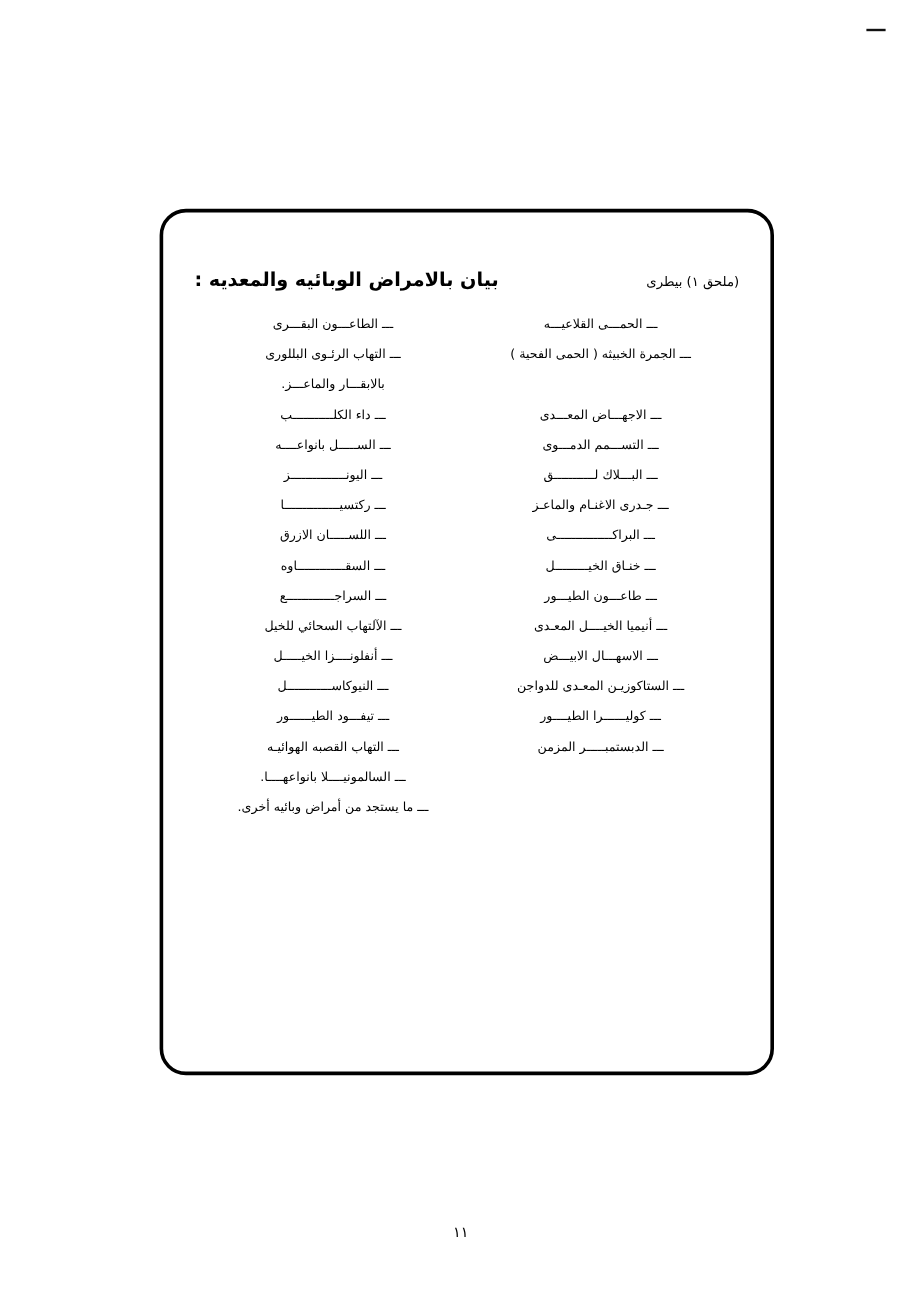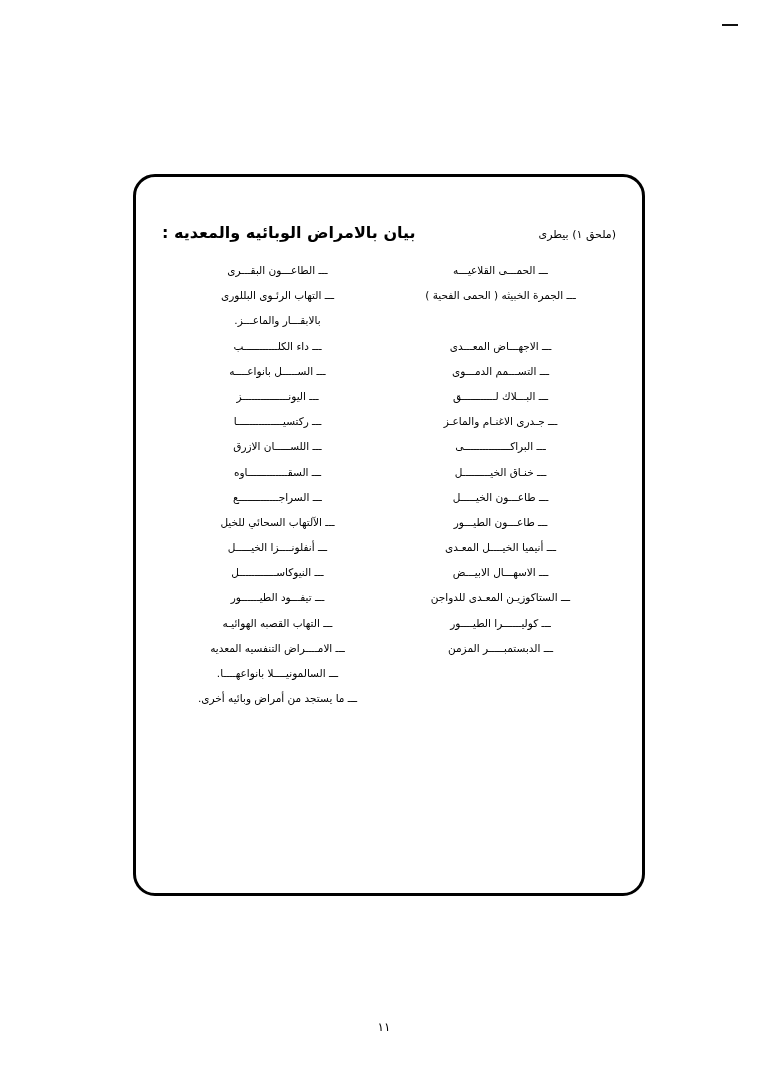--- a/index.html
+++ b/index.html
@@ -129,36 +129,34 @@
         <div class="entry">ـــ اليونـــــــــــــــز</div>
         <div class="entry">ـــ ركتسيـــــــــــــــا</div>
         <div class="entry">ـــ اللســـــان الازرق</div>
         <div class="entry">ـــ السقـــــــــــــاوه</div>
         <div class="entry">ـــ السراجـــــــــــــع</div>
         <div class="entry">ـــ الآلتهاب السحائي للخيل</div>
         <div class="entry">ـــ أنفلونــــزا الخيـــــل</div>
         <div class="entry">ـــ النيوكاســــــــــــل</div>
         <div class="entry">ـــ تيفـــود الطيــــــور</div>
         <div class="entry">ـــ التهاب القصبه الهوائيـه</div>
-        <div class="entry">ـــ الامــــراض التنفسيه المعديه</div>
         <div class="entry">ـــ السالمونيــــلا بانواعهــــا.</div>
         <div class="entry">ـــ ما يستجد من أمراض وبائيه أخرى.</div>
       </div>
 
       <div class="col col-left">
         <div class="entry">ـــ الحمـــى القلاعيـــه</div>
         <div class="entry">ـــ الجمرة الخبيثه ( الحمى الفحية )</div>
         <div class="entry blank"></div>
         <div class="entry">ـــ الاجهـــاض المعـــدى</div>
         <div class="entry">ـــ التســـمم الدمـــوى</div>
         <div class="entry">ـــ البـــلاك لـــــــــــق</div>
         <div class="entry">ـــ جـدرى الاغنـام والماعـز</div>
         <div class="entry">ـــ البراكـــــــــــــــى</div>
         <div class="entry">ـــ خنـاق الخيـــــــــل</div>
-        <div class="entry">ـــ طاعـــون الخيـــــل</div>
         <div class="entry">ـــ طاعـــون الطيـــور</div>
         <div class="entry">ـــ أنيميا الخيــــل المعـدى</div>
         <div class="entry">ـــ الاسهـــال الابيـــض</div>
         <div class="entry">ـــ الستاكوزيـن المعـدى للدواجن</div>
         <div class="entry">ـــ كوليــــــرا الطيــــور</div>
         <div class="entry">ـــ الدبستمبـــــر المزمن</div>
         <div class="entry blank"></div>
         <div class="entry blank"></div>
       </div>
 

